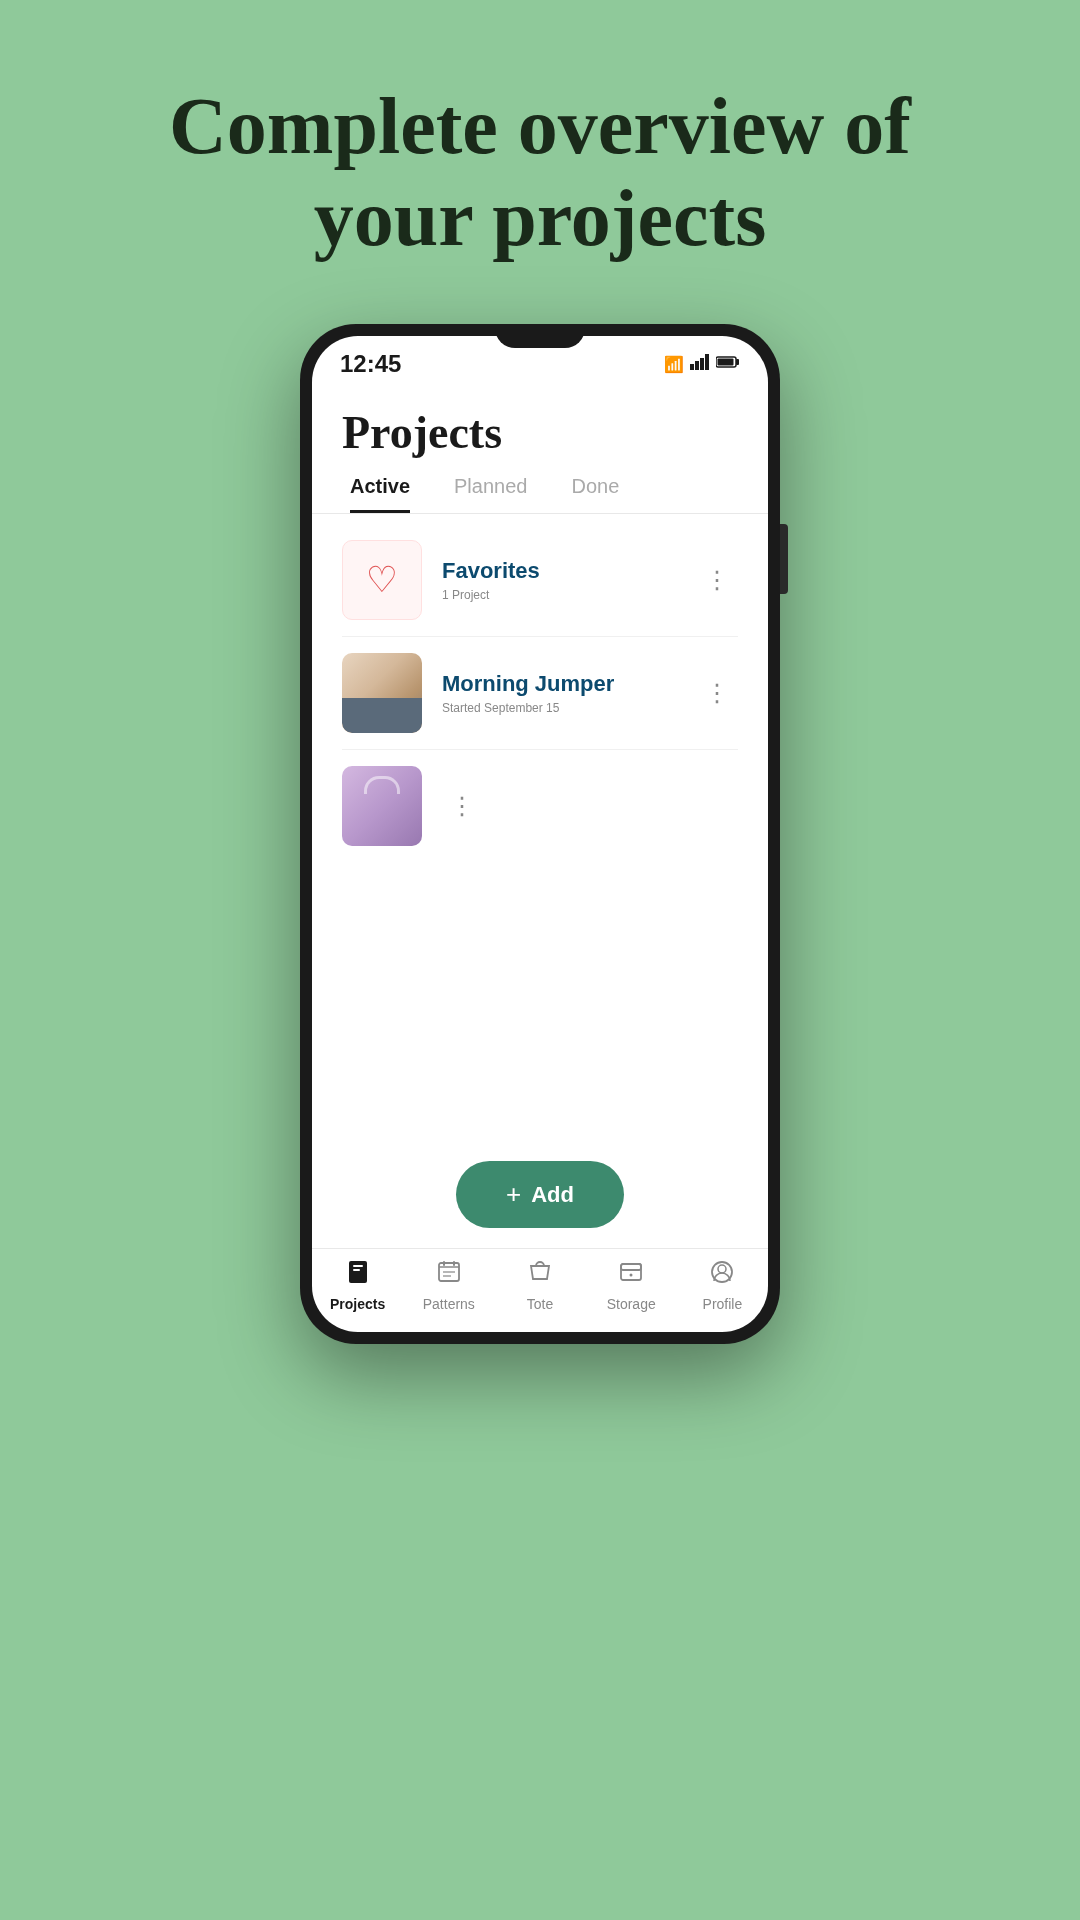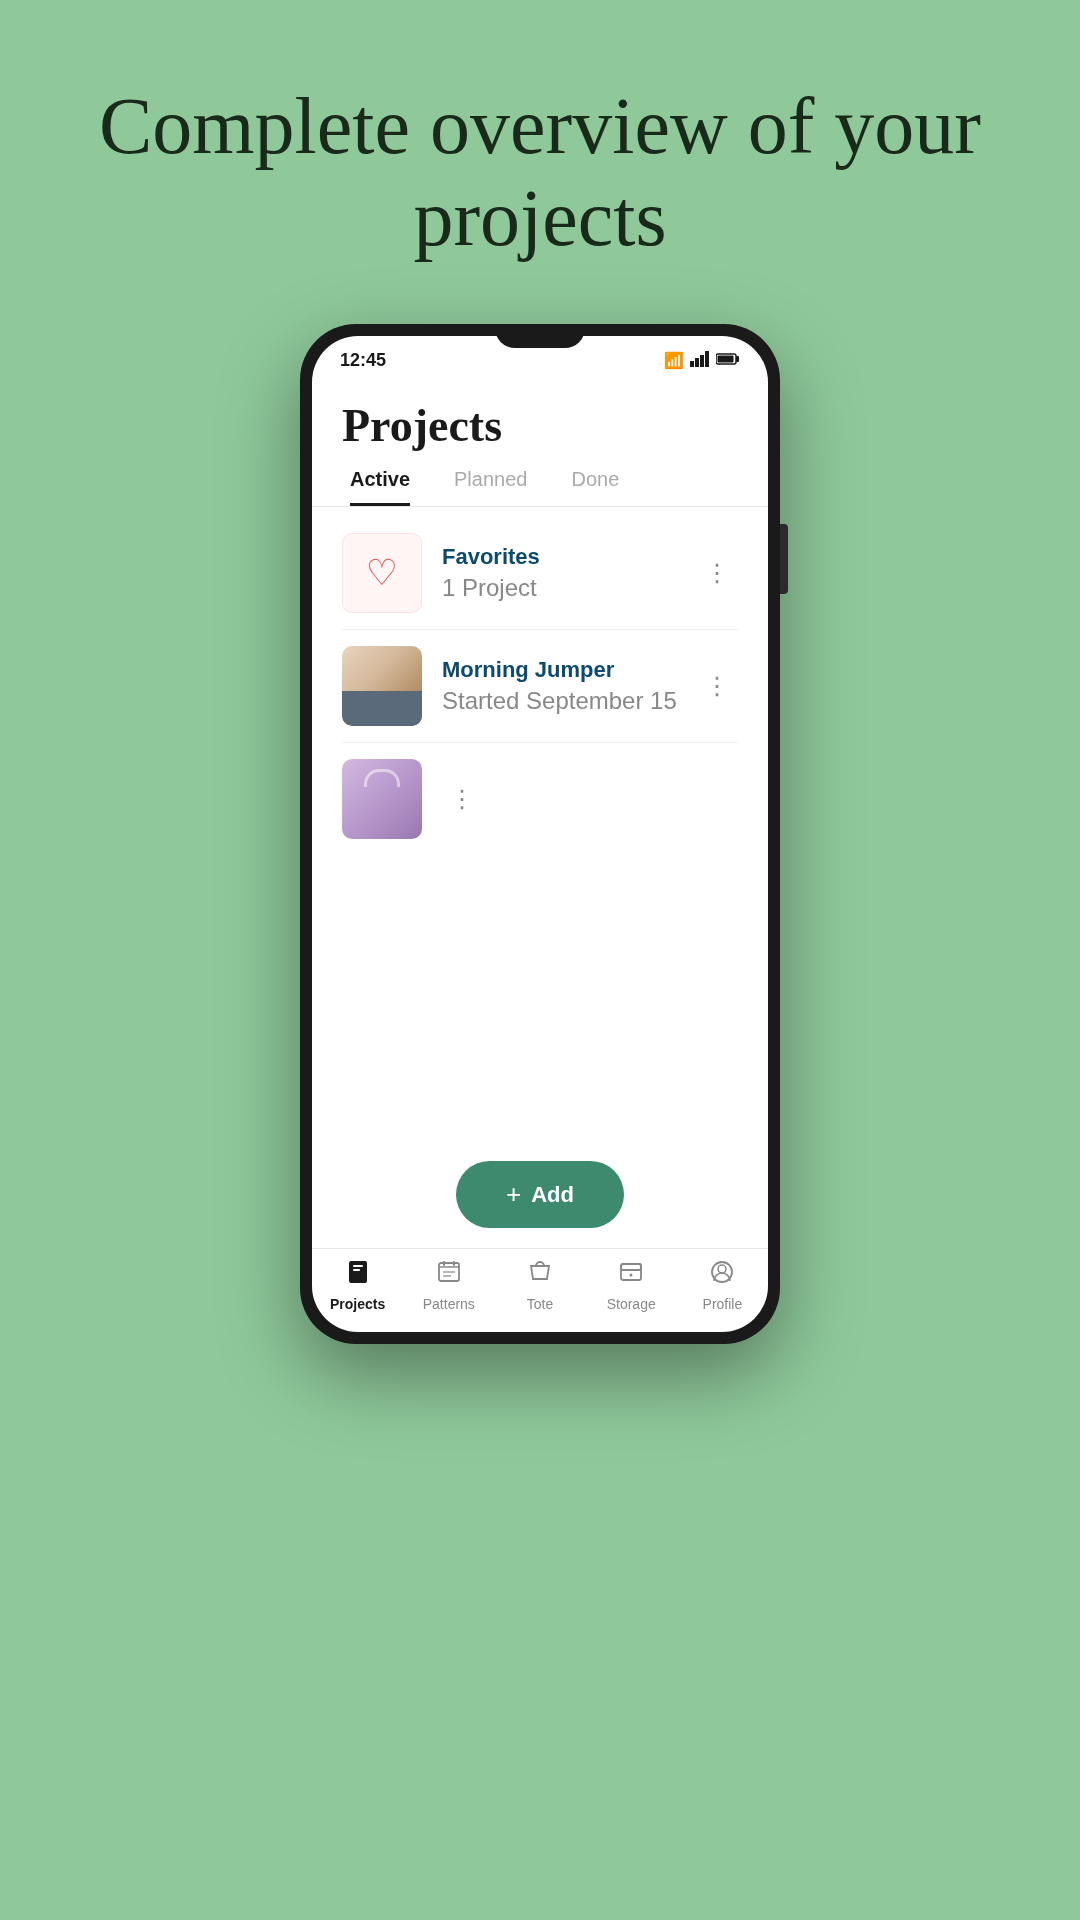--- a/index.html
+++ b/index.html
@@ -14,21 +14,21 @@
       flex-direction: column;
       align-items: center;
       justify-content: flex-start;
       overflow: hidden;
     }
 
     .hero-title {
       text-align: center;
       color: #1a2a1a;
       font-size: 80px;
-      font-weight: 400;
+      font-weight: 700;
       line-height: 1.15;
       padding: 80px 80px 60px;
       font-family: Georgia, 'Times New Roman', serif;
     }
 
     
     .phone-frame {
       width: 480px;
       height: 1020px;
       background: #1a1a1a;
@@ -65,21 +65,21 @@
     
     .status-bar {
       display: flex;
       justify-content: space-between;
       align-items: center;
       padding: 14px 28px 8px;
       flex-shrink: 0;
     }
 
     .status-time {
-      font-size: 18px;
+      font-size: 24px;
       font-weight: 600;
       color: #1a1a1a;
     }
 
     .status-icons {
       display: flex;
       align-items: center;
       gap: 6px;
     }
 
@@ -207,21 +207,21 @@
     }
 
     .project-name {
       font-size: 22px;
       font-weight: 700;
       color: #0c4a6e;
       margin-bottom: 4px;
     }
 
     .project-subtitle {
-      font-size: 24px;
+      font-size: 12px;
       color: #888888;
     }
 
     .project-menu {
       color: #888888;
       font-size: 24px;
       cursor: pointer;
       padding: 8px;
       letter-spacing: 1px;
     }

